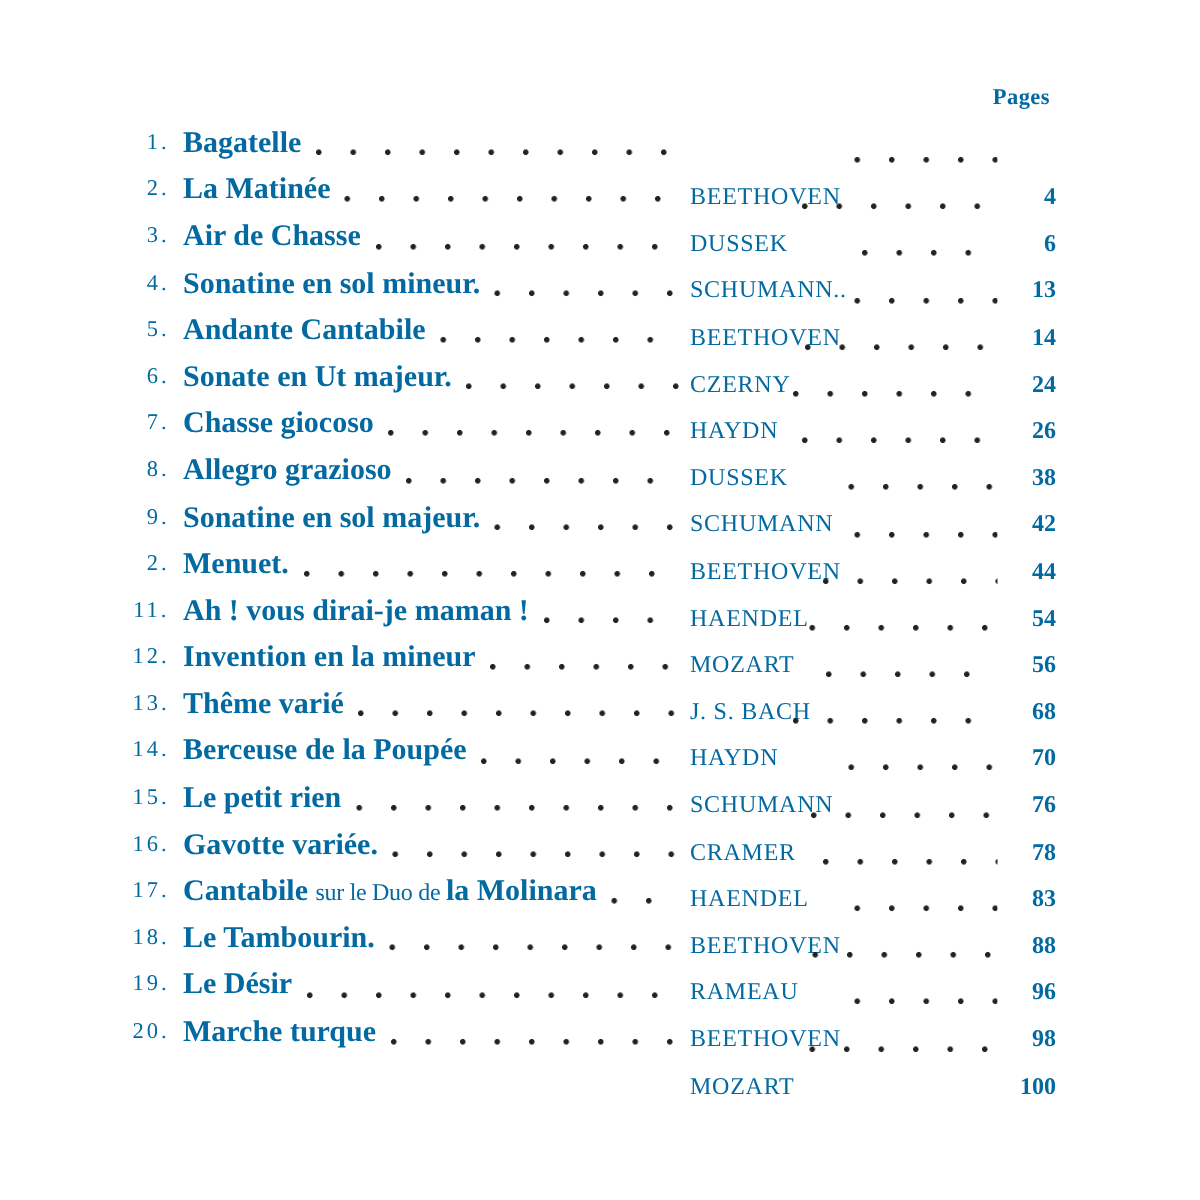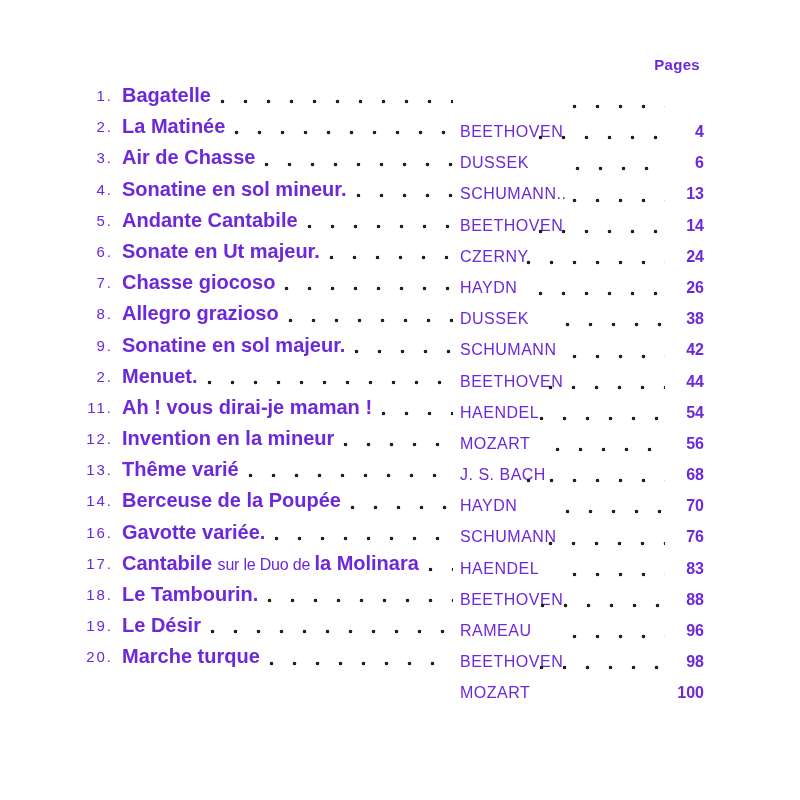--- a/index.html
+++ b/index.html
@@ -1,22 +1,22 @@
 <!DOCTYPE html>
 <html><head>
 <meta charset="utf-8">
 <style>
   html, body { margin: 0; padding: 0; }
   .page {
     position: relative;
     width: 800px;
     height: 800px;
     background: #ffffff;
-    font-family: Liberation Sans, sans-serif;
-    color: #6d28d9;
+    font-family: Liberation Serif, serif;
+    color: #0369a1;
     overflow: hidden;
   }
   .toc {
     position: absolute;
     left: 84px;
     top: 52px;
     width: 622px;
   }
   .pages-label {
     text-align: right;
@@ -237,20 +237,30 @@
           <span class="num">14.</span>
           <span class="title">Berceuse de la Poupée</span>
           <div class="leader"></div>
           <div class="right">
             <span class="composer">SCHUMANN</span>
             <div class="leader"></div>
             <span class="pagenum">76</span>
           </div>
         </div>
         <div class="row">
+          <span class="num">15.</span>
+          <span class="title">Le petit rien</span>
+          <div class="leader"></div>
+          <div class="right">
+            <span class="composer">CRAMER</span>
+            <div class="leader"></div>
+            <span class="pagenum">78</span>
+          </div>
+        </div>
+        <div class="row">
           <span class="num">16.</span>
           <span class="title">Gavotte variée.</span>
           <div class="leader"></div>
           <div class="right">
             <span class="composer">HAENDEL</span>
             <div class="leader"></div>
             <span class="pagenum">83</span>
           </div>
         </div>
         <div class="row">

